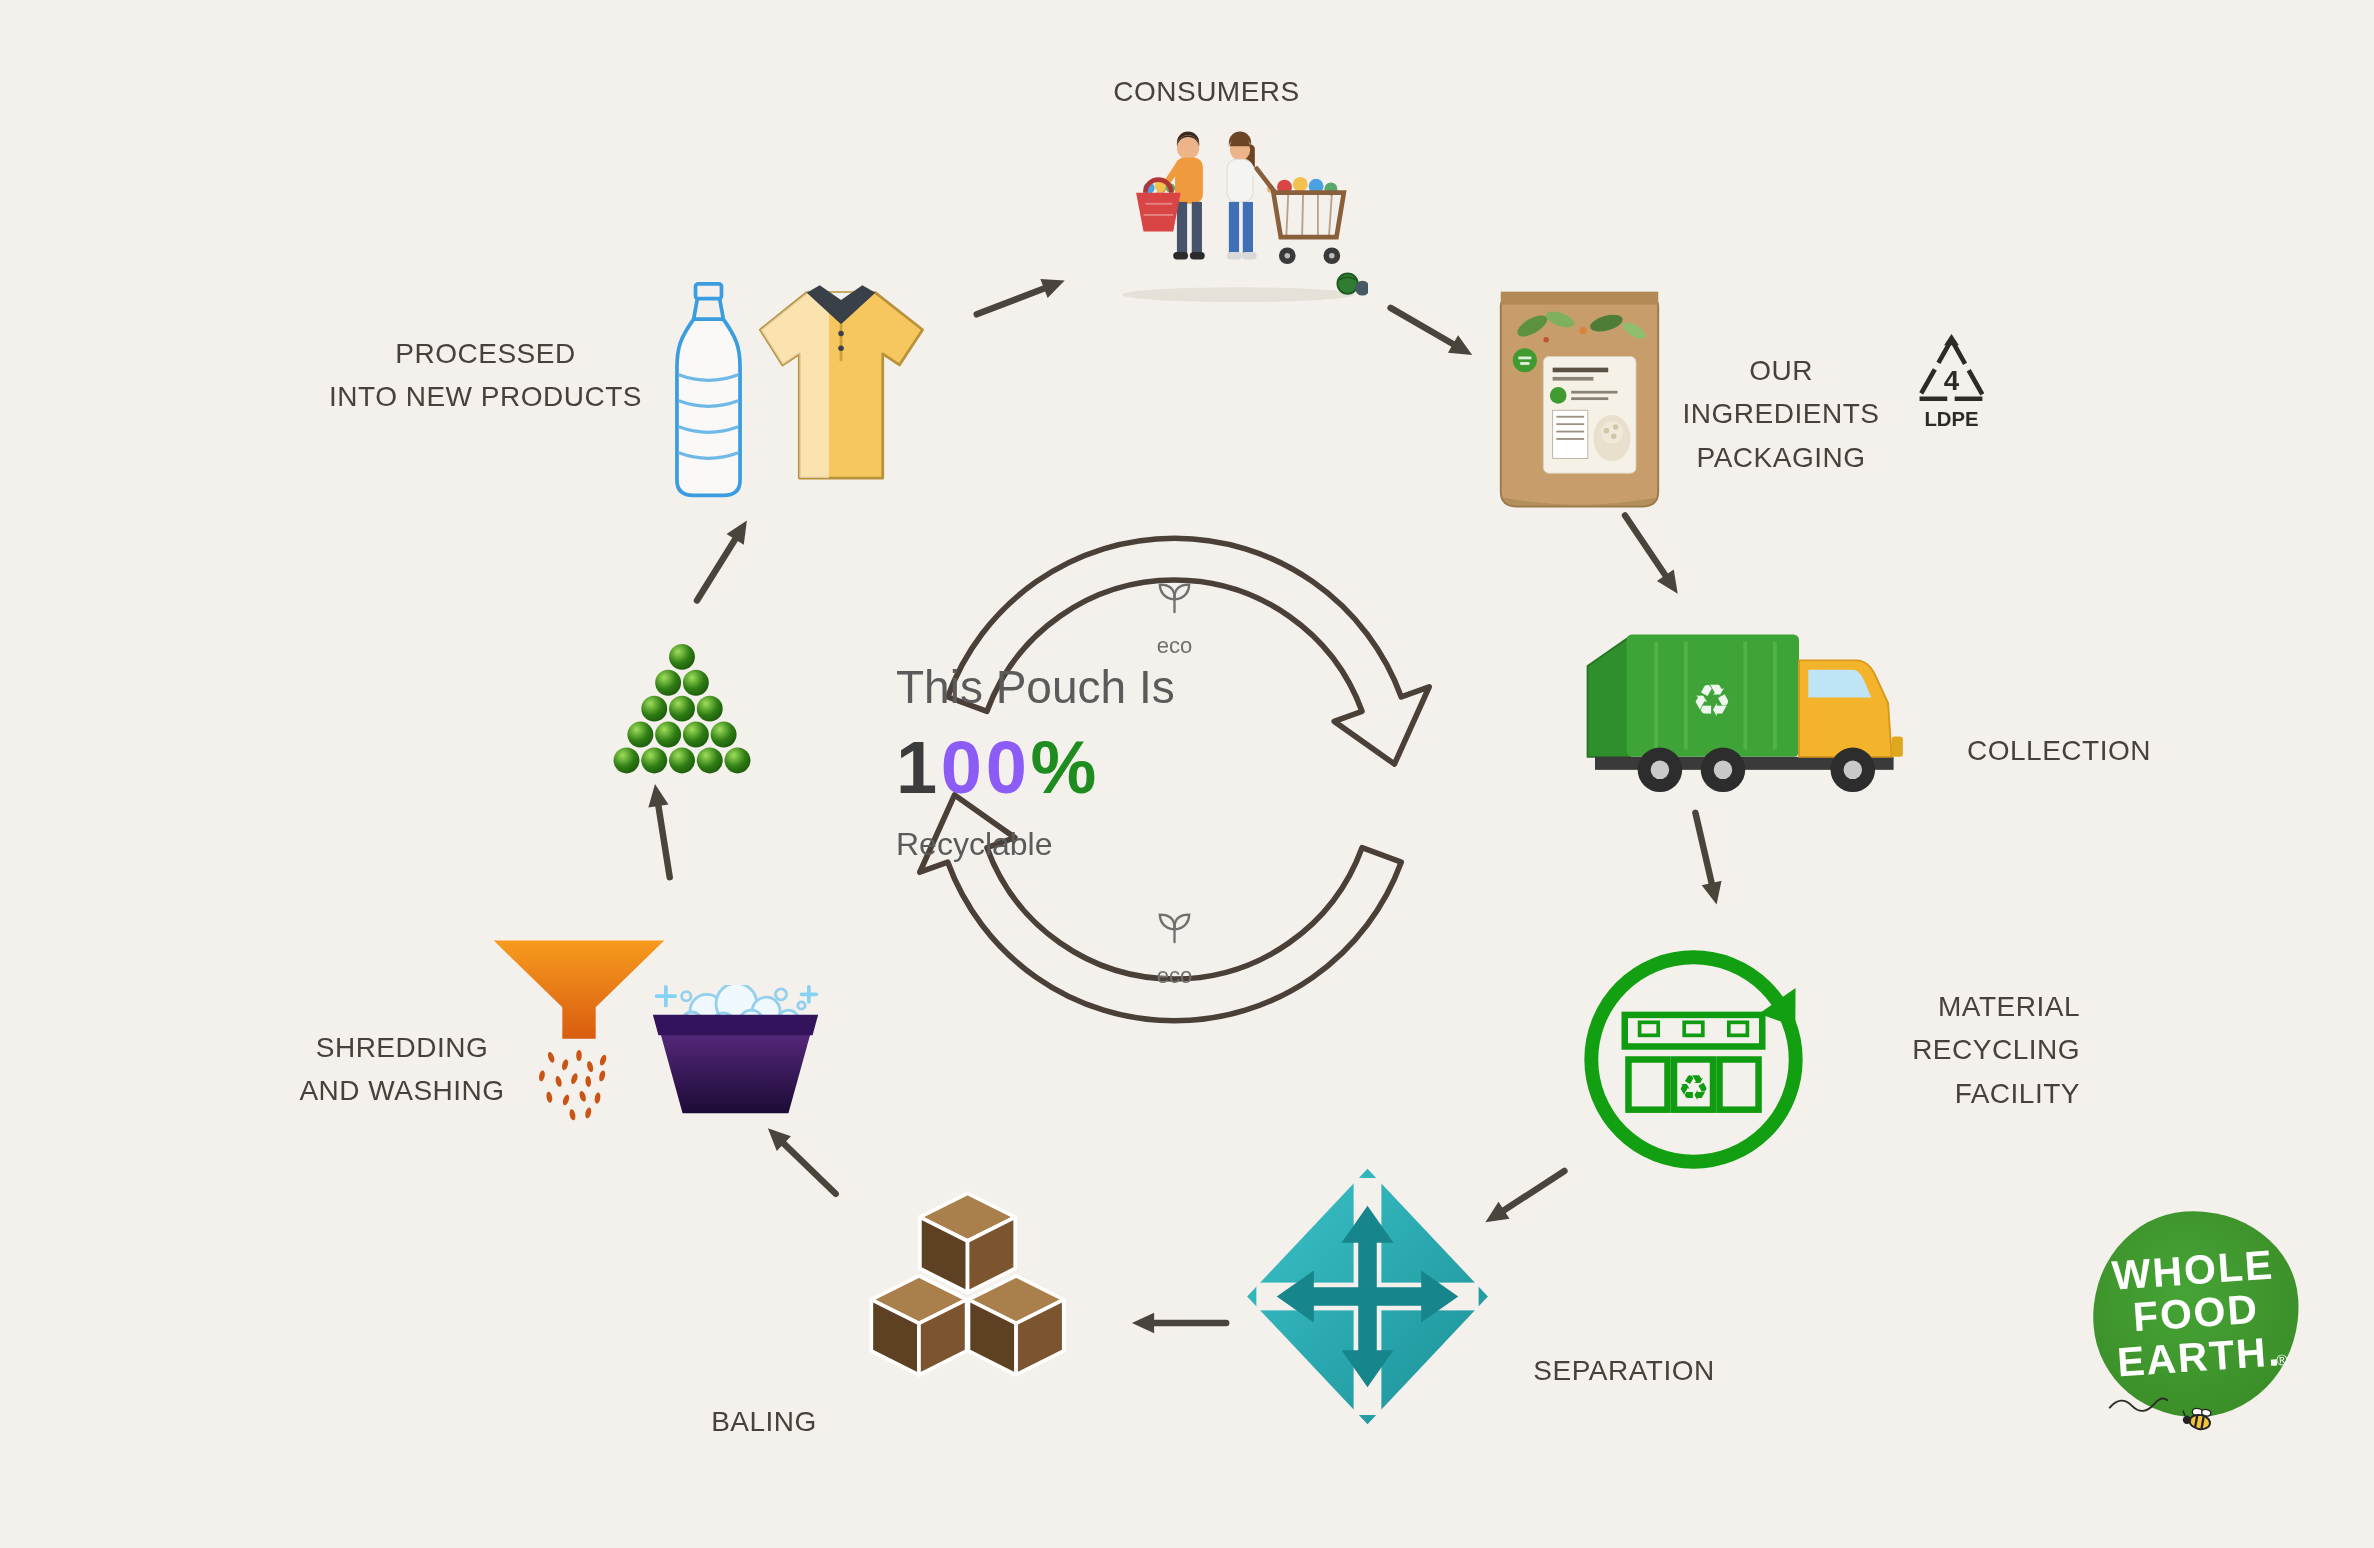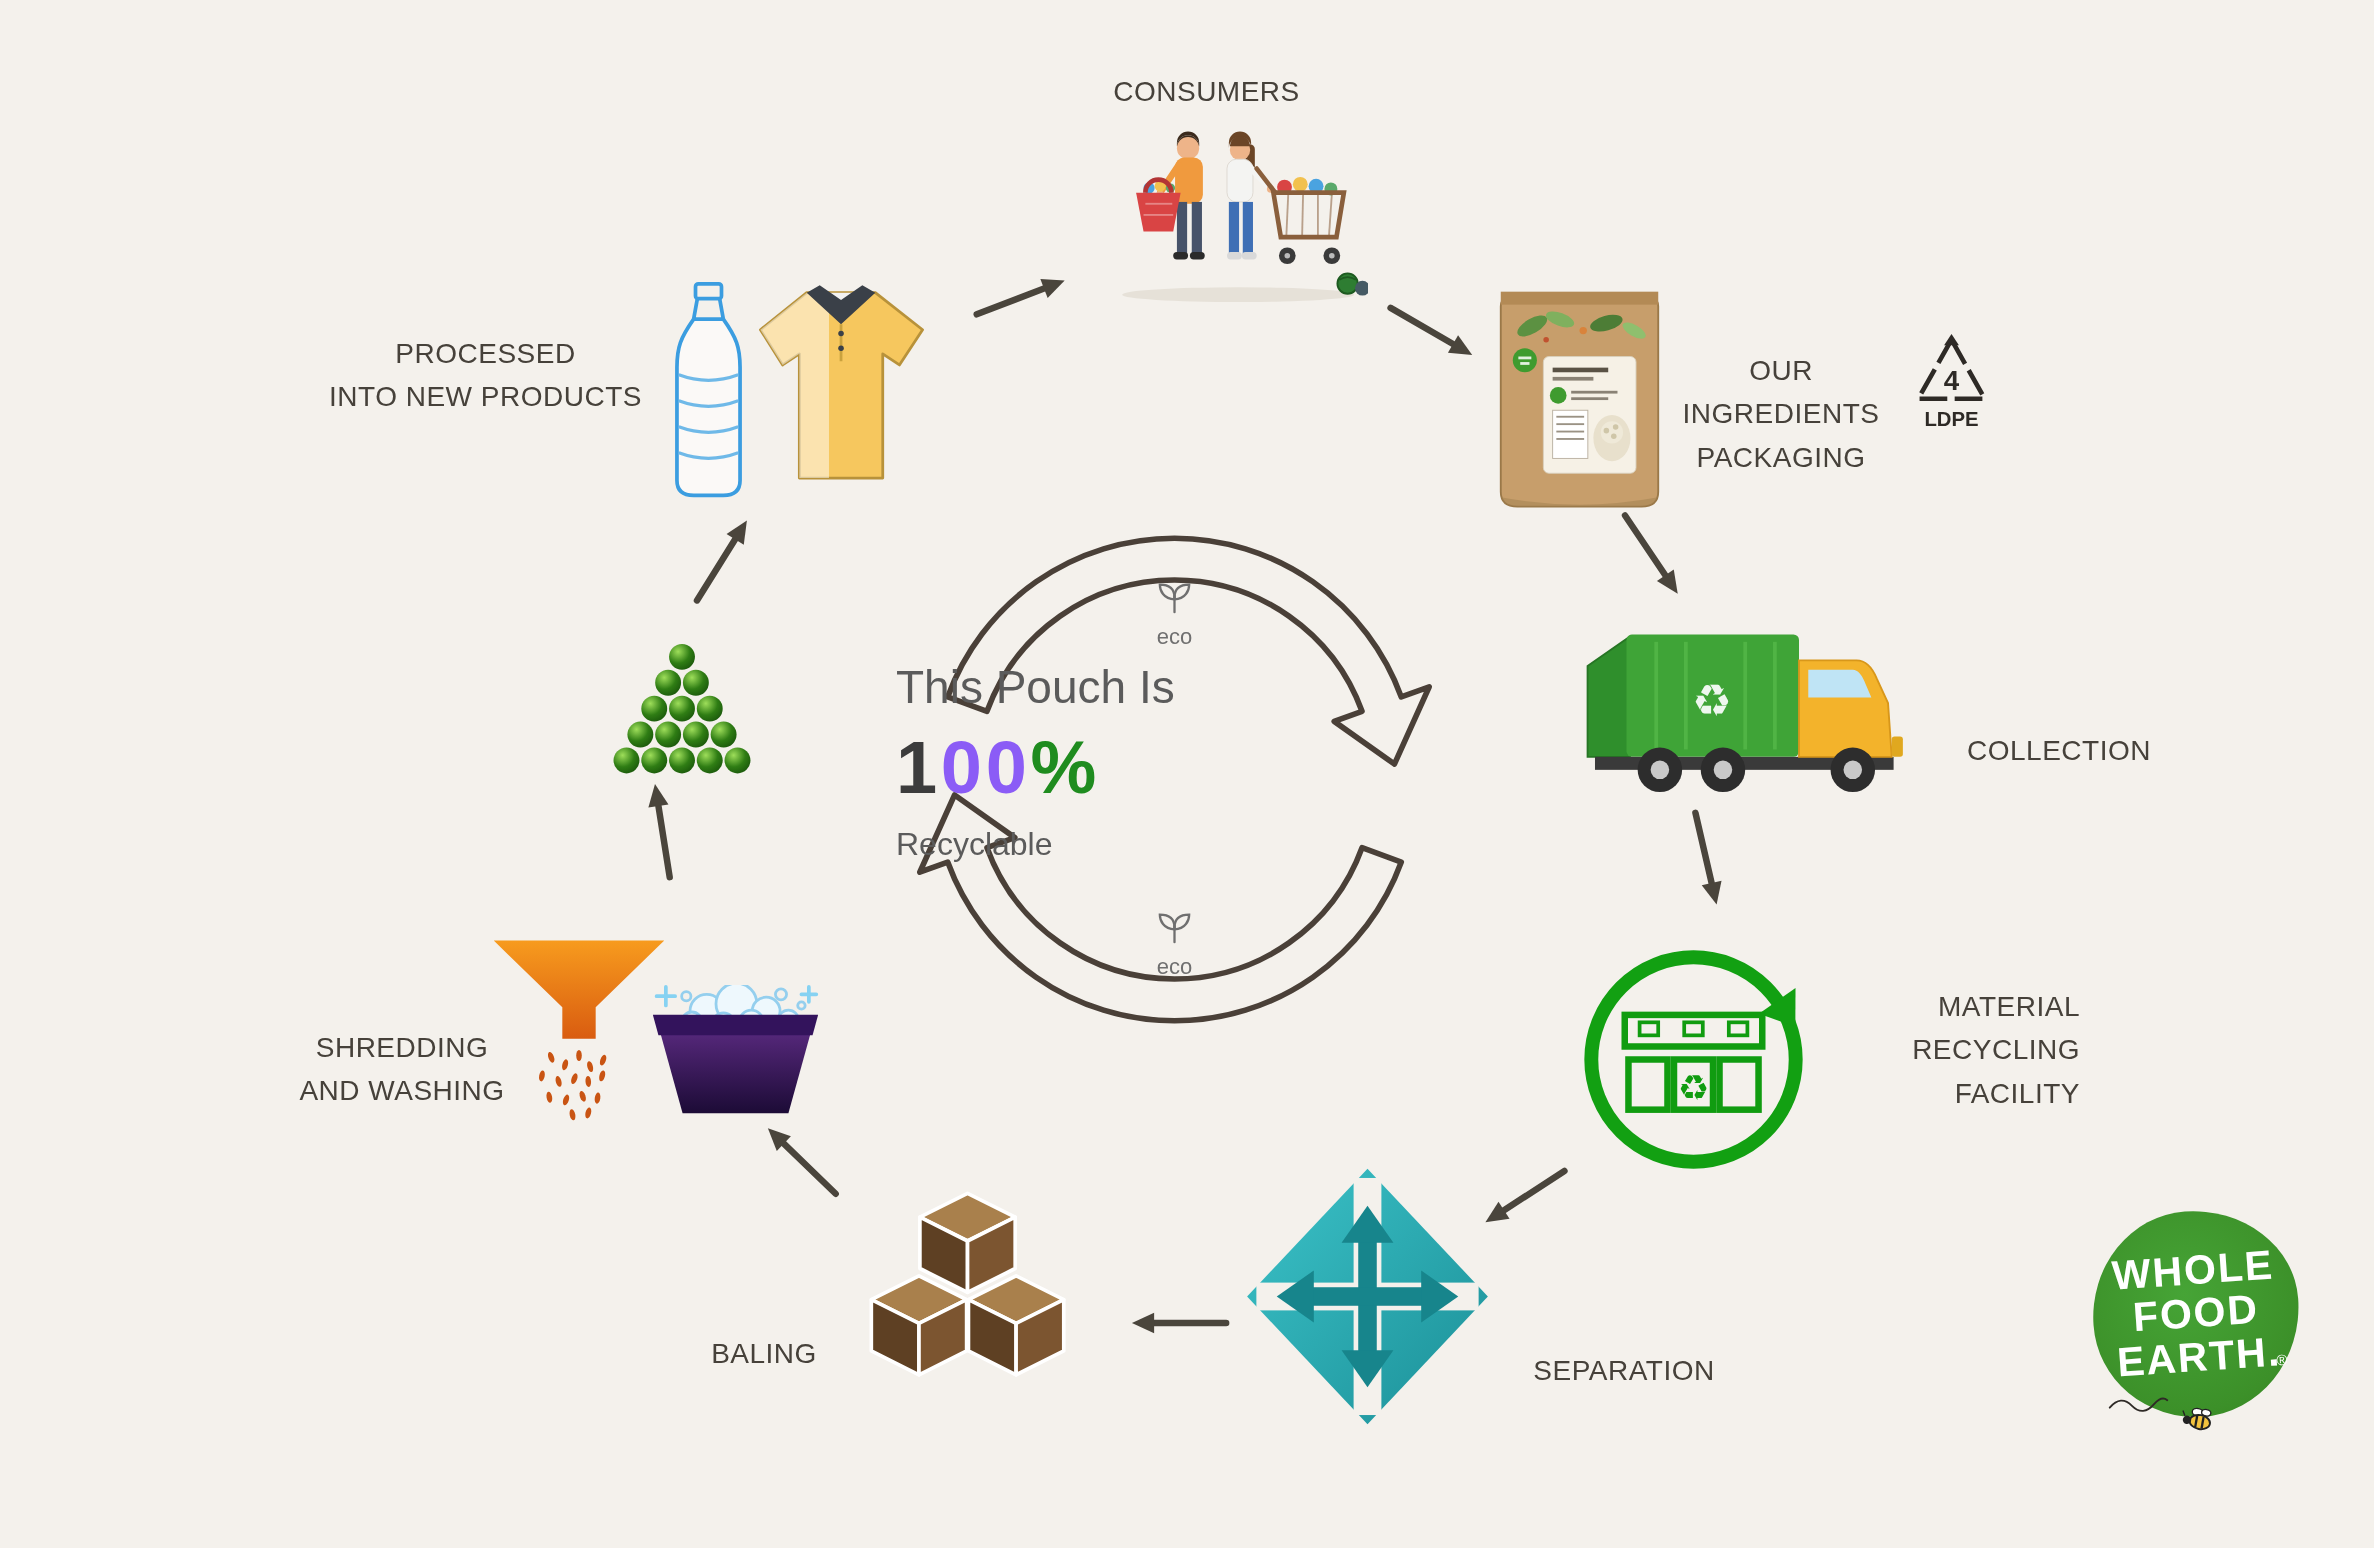--- a/index.html
+++ b/index.html
@@ -5,21 +5,21 @@
   *{margin:0;padding:0;box-sizing:border-box}
   body{font-family:"Liberation Sans",sans-serif;background:#ffffff}
   #canvas{position:relative;width:2375px;height:1548px;background:#f4f1ec;overflow:hidden}
   .label{position:absolute;font-weight:400;color:#46413a;font-size:28px;line-height:1.55;
          text-align:center;white-space:pre-line;letter-spacing:0.5px}
   .icon{position:absolute}
   .conn{position:absolute;width:97px;height:28px;transform-origin:0 50%;overflow:visible}
   .conn line{stroke:#4a453c;stroke-width:7;stroke-linecap:round}
   .conn polygon{fill:#4a453c}
   .center-text{position:absolute;left:896px;width:557px;text-align:left;color:#5b5b5b}
-  .eco{position:absolute;left:1128px;width:93px;display:flex;flex-direction:column;align-items:center;gap:10px;color:#6f6f6f;font-size:22px}
+  .eco{position:absolute;left:1128px;width:93px;display:flex;flex-direction:column;align-items:center;gap:19px;color:#6f6f6f;font-size:22px}
   #pct span{font-weight:700}
   #logo-circle{position:absolute;left:2093px;top:1211px;width:206px;height:206px;
       background:radial-gradient(circle at 45% 40%,#46a436,#3c9029 70%,#35821f);
       border-radius:48% 52% 50% 50% / 52% 46% 54% 48%;transform:rotate(-4deg);
       display:flex;flex-direction:column;align-items:center;justify-content:center;
       color:#fff;font-weight:700;font-size:41px;line-height:1.06;letter-spacing:1.9px}
   #logo-reg{position:absolute;right:13px;bottom:43px;font-size:15px;font-weight:400}
 </style>
 </head>
 <body>
@@ -60,21 +60,21 @@
   </div>
 
   <div class="label" style="left:1007px;top:70px;width:399px">CONSUMERS</div>
   <div class="label" style="left:1656px;top:349px;width:250px">OUR INGREDIENTS
 PACKAGING</div>
   <div class="label" style="left:1957px;top:729px;width:204px">COLLECTION</div>
   <div class="label" style="left:1876px;top:985px;width:204px;text-align:right">MATERIAL
 RECYCLING
 FACILITY</div>
   <div class="label" style="left:1522px;top:1349px;width:204px">SEPARATION</div>
-  <div class="label" style="left:662px;top:1332px;width:204px">BALING</div>
+  <div class="label" style="left:662px;top:1400px;width:204px">BALING</div>
   <div class="label" style="left:286px;top:1026px;width:232px">SHREDDING
 AND WASHING</div>
   <div class="label" style="left:323px;top:332px;width:325px">PROCESSED
 INTO NEW PRODUCTS</div>
 
   <svg class="conn" viewBox="0 0 105 30" style="left:975px;top:301px;transform:rotate(-21deg)">
       <line x1="2" y1="15" x2="80" y2="15"></line>
       <polygon points="80,4 104,15 80,26"></polygon>
     </svg>
   <svg class="conn" viewBox="0 0 105 30" style="left:1389px;top:293px;transform:rotate(30deg)">

